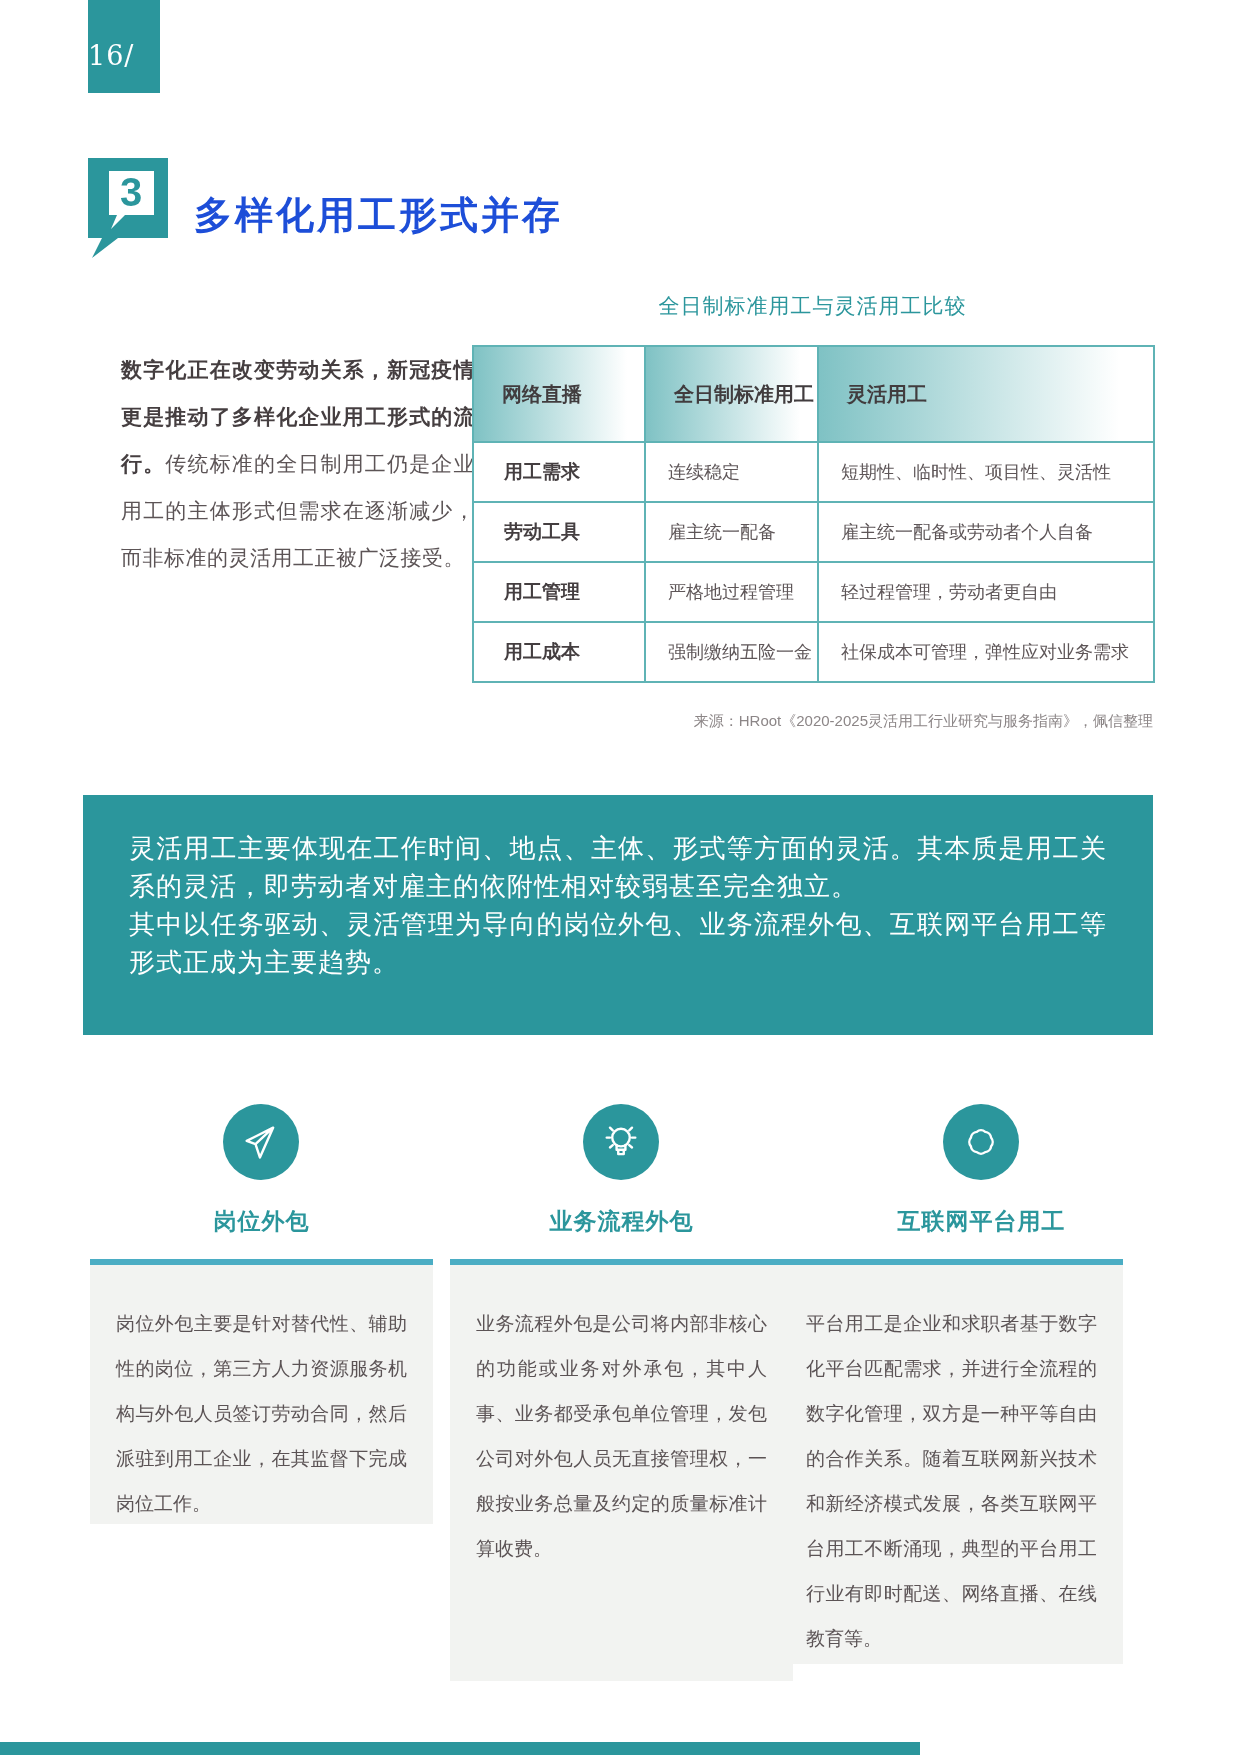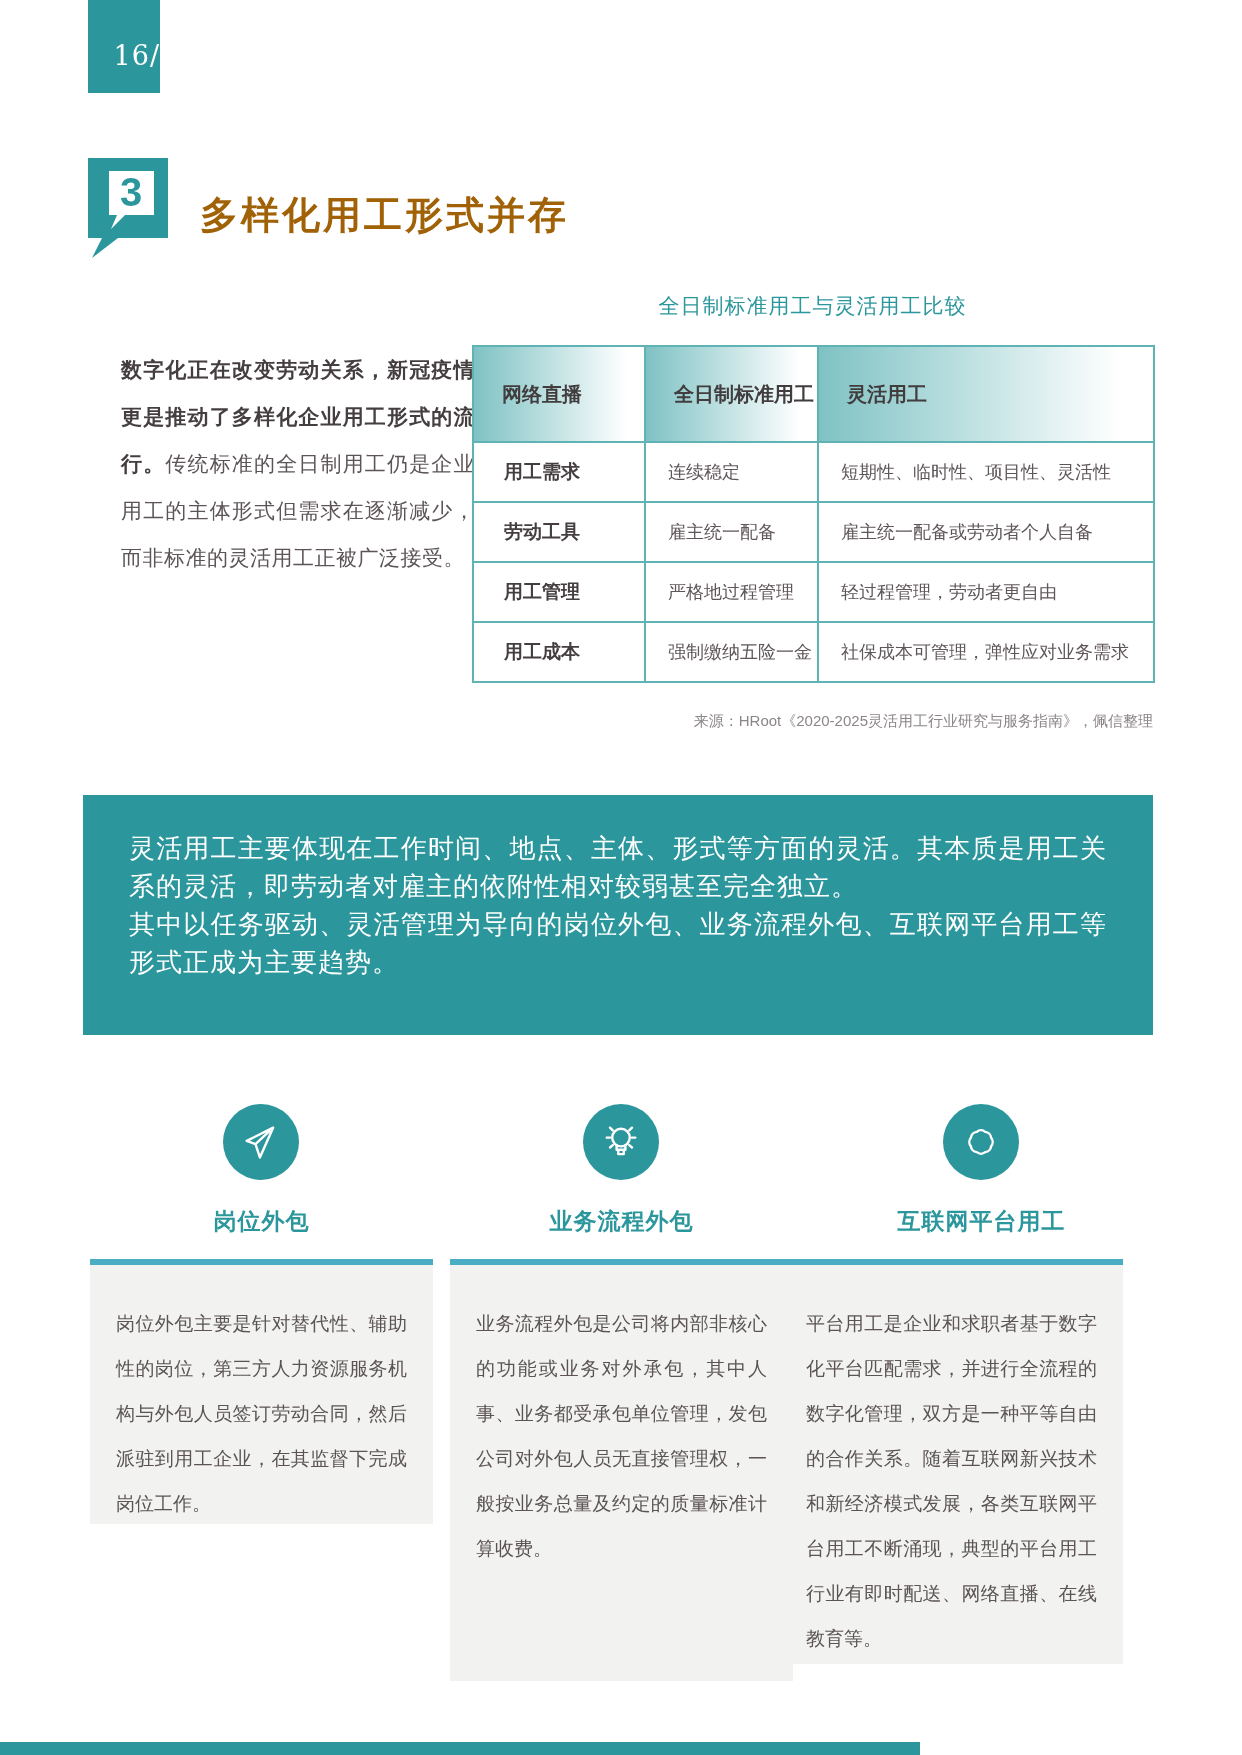--- a/index.html
+++ b/index.html
@@ -2,27 +2,27 @@
 <html><head>
 <meta charset="utf-8">
 <style>
   * { margin:0; padding:0; box-sizing:border-box; }
   html,body { background:#ffffff; }
   body { font-family:"Liberation Sans", sans-serif; }
   .page { position:relative; width:1242px; height:1755px; background:#fff; overflow:hidden; margin:0 auto; }
 
   
   .pagenum { position:absolute; left:88px; top:0; width:72px; height:93px; background:#2b969c;
-             color:#fff; font-family:"DejaVu Serif", serif; font-size:27px; text-align:right;
+             color:#fff; font-family:"DejaVu Serif", serif; font-size:27px; text-align:left;
              padding-top:40px; letter-spacing:1px; }
 
   
   .badge { position:absolute; left:88px; top:158px; width:82px; height:102px; }
-  .section-title { position:absolute; left:200px; top:190px; font-size:38px; font-weight:bold;
-                   color:#a16207; letter-spacing:3px;font-family:Liberation Mono, monospace; }
+  .section-title { position:absolute; left:194px; top:190px; font-size:38px; font-weight:bold;
+                   color:#1d4ed8; letter-spacing:3px;font-family:Liberation Mono, monospace; }
 
   
   .intro { position:absolute; left:85px; top:346px; width:354px; font-size:21px; line-height:47px;
            color:#5c5456; text-align:justify; letter-spacing:0.5px;margin-left:36px; }
   .intro b { color:#453e40; }
 
   
   .cmp-title { position:absolute; left:472px; top:292px; width:681px; text-align:center;
                font-size:21px; color:#2b969c; letter-spacing:1px; }
   .cmp-wrap { position:absolute; left:472px; top:345px; width:681px; }

